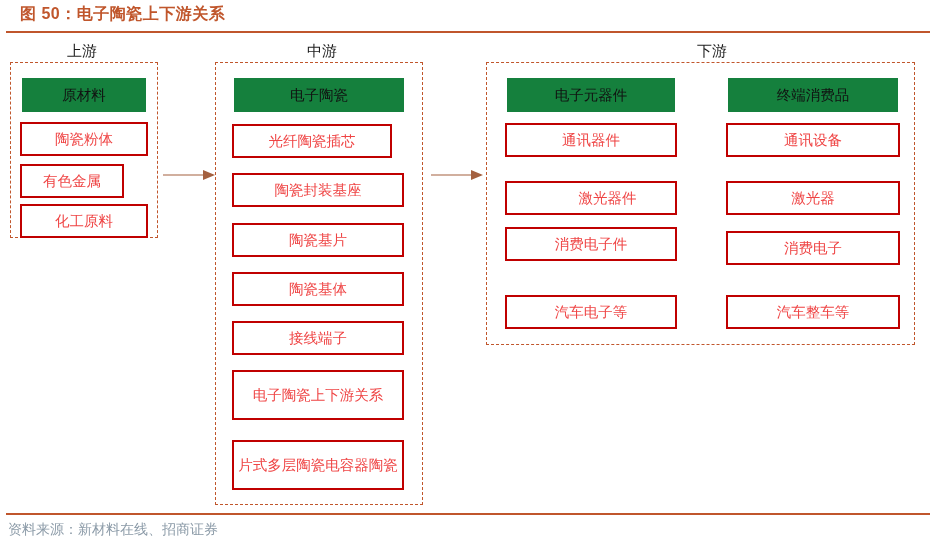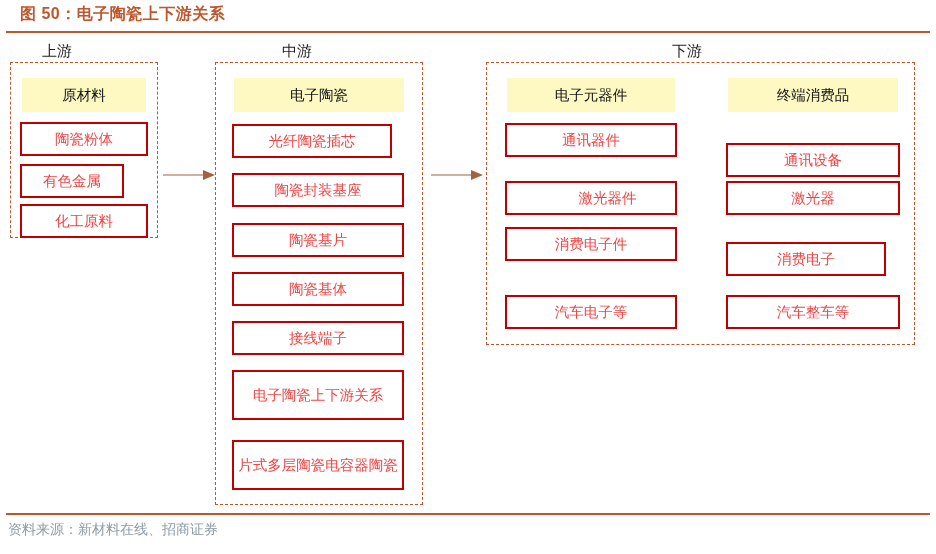--- a/index.html
+++ b/index.html
@@ -36,21 +36,21 @@
     height: 2px;
     background: #C0562C;
   }
 
   
   .stage-label {
     position: absolute;
     font-family: Liberation Serif, serif;
     font-size: 15px;
     color: #1a1a1a;
-    text-align: left;
+    text-align: center;
     white-space: nowrap;
   }
 
   
   .dashed-zone {
     position: absolute;
     border: 1.5px dashed #C0562C;
     box-sizing: border-box;
     background: transparent;
   }
@@ -63,21 +63,21 @@
     align-items: center;
     justify-content: center;
     text-align: center;
     font-family: "Liberation Serif", "DejaVu Serif", serif;
     font-size: 14.5px;
     color: #ef4444;
     line-height: 1.25;
     white-space: pre-line;
   }
   .node-box.header {
-    background: #fef9c3;
+    background: #15803d;
     border: none;
     color: #111111;
   }
   .node-box.item {
     background: #ffffff;
     border: 2.5px solid #C00000;
   }
 
   
   .arrow {
@@ -146,19 +146,19 @@
 
 <div class="dashed-zone" style="left:486px; top:62px; width:429px; height:283px;"></div>
 
 <div class="node-box header" style="left:507px; top:78px; width:168px; height:34px;">电子元器件</div>
 <div class="node-box item" style="left:505px; top:123px; width:172px; height:34px;">通讯器件</div>
 <div class="node-box item" style="left:505px; top:181px; width:172px; height:34px;padding-left:33px;">激光器件</div>
 <div class="node-box item" style="left:505px; top:227px; width:172px; height:34px;">消费电子件</div>
 <div class="node-box item" style="left:505px; top:295px; width:172px; height:34px;">汽车电子等</div>
 
 <div class="node-box header" style="left:728px; top:78px; width:170px; height:34px;">终端消费品</div>
-<div class="node-box item" style="left:726px; top:123px; width:174px; height:34px;margin-top:20px;">通讯设备</div>
+<div class="node-box item" style="left:726px; top:123px; width:174px; height:34px;">通讯设备</div>
 <div class="node-box item" style="left:726px; top:181px; width:174px; height:34px;">激光器</div>
-<div class="node-box item" style="left:726px; top:242px; width:160px; height:34px;">消费电子</div>
+<div class="node-box item" style="left:726px; top:231px; width:174px; height:34px;">消费电子</div>
 <div class="node-box item" style="left:726px; top:295px; width:174px; height:34px;">汽车整车等</div>
 
 <div class="footer-rule"></div>
 <div class="footer-src">资料来源：新材料在线、招商证券</div>
 
 </body></html>

